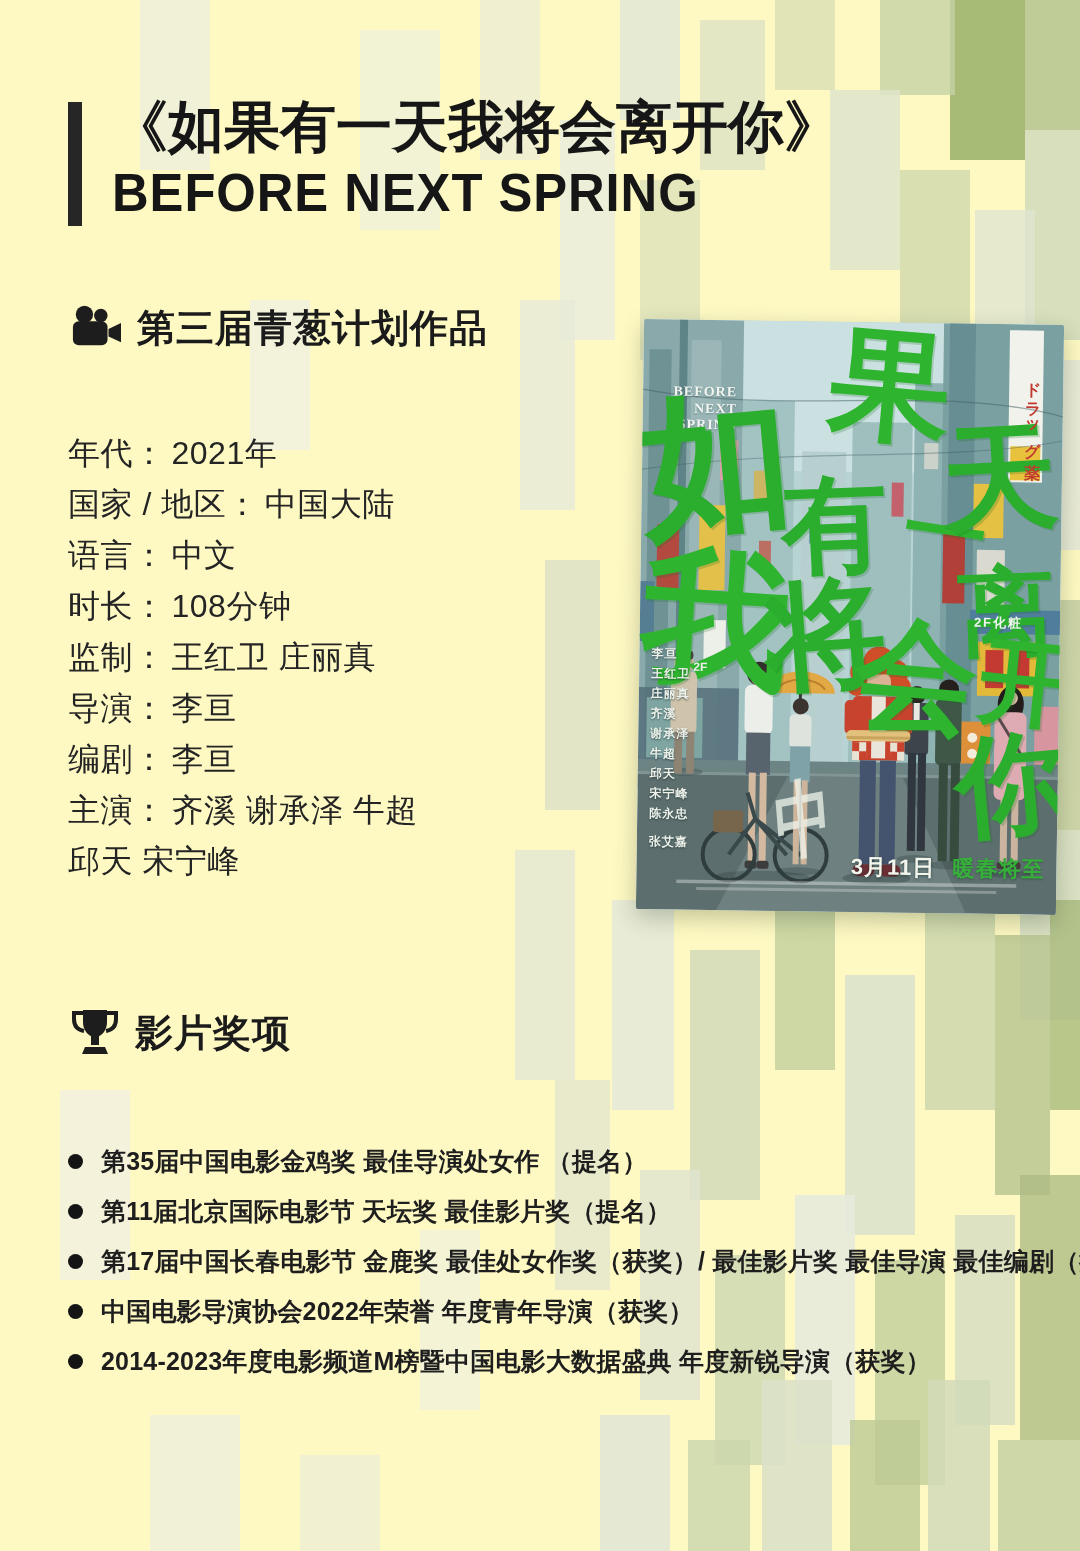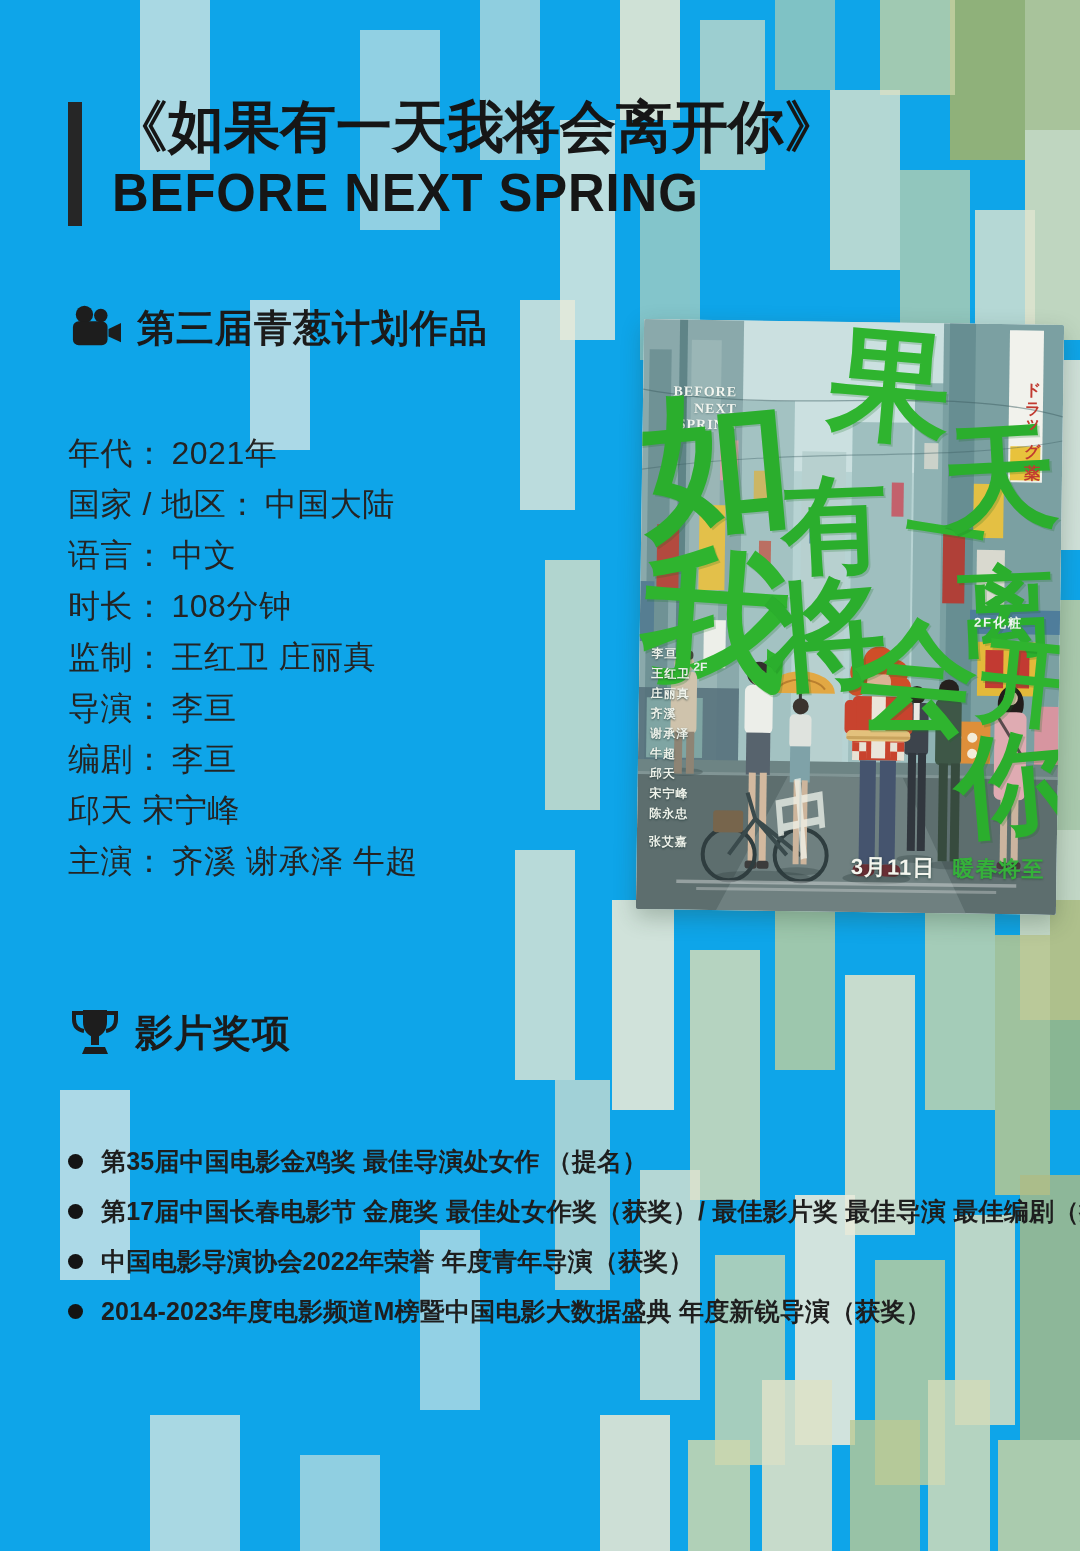--- a/index.html
+++ b/index.html
@@ -1,19 +1,19 @@
 <!DOCTYPE html>
 <html><head>
 <meta charset="utf-8">
 <style>
   html,body{margin:0;padding:0;background:#e8e8e0;}
   *{box-sizing:border-box;}
   .canvas{
     position:relative;width:1080px;height:1551px;overflow:hidden;
-    background:#0ea5e9;
+    background:#fef9c3;
     font-family:"Liberation Sans","DejaVu Sans",sans-serif;
     color:#1d1d1d;
   }
   .bg-mosaic{position:absolute;inset:0;width:100%;height:100%;}
 
   
   .title-block{position:absolute;left:68px;top:98px;}
   .title-bar{position:absolute;left:0;top:4px;width:14px;height:124px;background:#262626;}
   .titles{margin-left:44px;}
   .title-cn{margin:0;font-size:56px;font-weight:900;letter-spacing:0;line-height:1.05;color:#161616;}
@@ -165,25 +165,25 @@
       </div>
       <div class="detail-row">
         <span class="detail-label">导演：</span>
         <span class="detail-value">李亘</span>
       </div>
       <div class="detail-row">
         <span class="detail-label">编剧：</span>
         <span class="detail-value">李亘</span>
       </div>
       <div class="detail-row">
-        <span class="detail-value">邱天  宋宁峰</span>
-      </div>
-      <div class="detail-row">
         <span class="detail-label">主演：</span>
         <span class="detail-value">齐溪  谢承泽  牛超</span>
+      </div>
+      <div class="detail-row">
+        <span class="detail-value">邱天  宋宁峰</span>
       </div>
     </section>
 
   <figure class="poster">
     <svg class="poster-art" viewBox="0 0 420 590" preserveAspectRatio="none">
 
       <rect x="0" y="0" width="420" height="590" fill="#b7d3d3"></rect>
       <rect x="0" y="0" width="420" height="150" fill="#cfe2e2" opacity=".85"></rect>
 
       <rect x="100" y="80" width="52" height="390" fill="#a3c2c2"></rect>
@@ -388,20 +388,24 @@
     <span class="section-title">影片奖项</span>
   </section>
 
   <section class="awards-list">
       <div class="award-row">
         <span class="dot"></span>
         <span class="award-text">第35届中国电影金鸡奖 最佳导演处女作 （提名）</span>
       </div>
       <div class="award-row">
         <span class="dot"></span>
+        <span class="award-text">第11届北京国际电影节 天坛奖 最佳影片奖（提名）</span>
+      </div>
+      <div class="award-row">
+        <span class="dot"></span>
         <span class="award-text">第17届中国长春电影节 金鹿奖 最佳处女作奖（获奖）/ 最佳影片奖 最佳导演 最佳编剧（提名）</span>
       </div>
       <div class="award-row">
         <span class="dot"></span>
         <span class="award-text">中国电影导演协会2022年荣誉 年度青年导演（获奖）</span>
       </div>
       <div class="award-row">
         <span class="dot"></span>
         <span class="award-text">2014-2023年度电影频道M榜暨中国电影大数据盛典 年度新锐导演（获奖）</span>
       </div>

